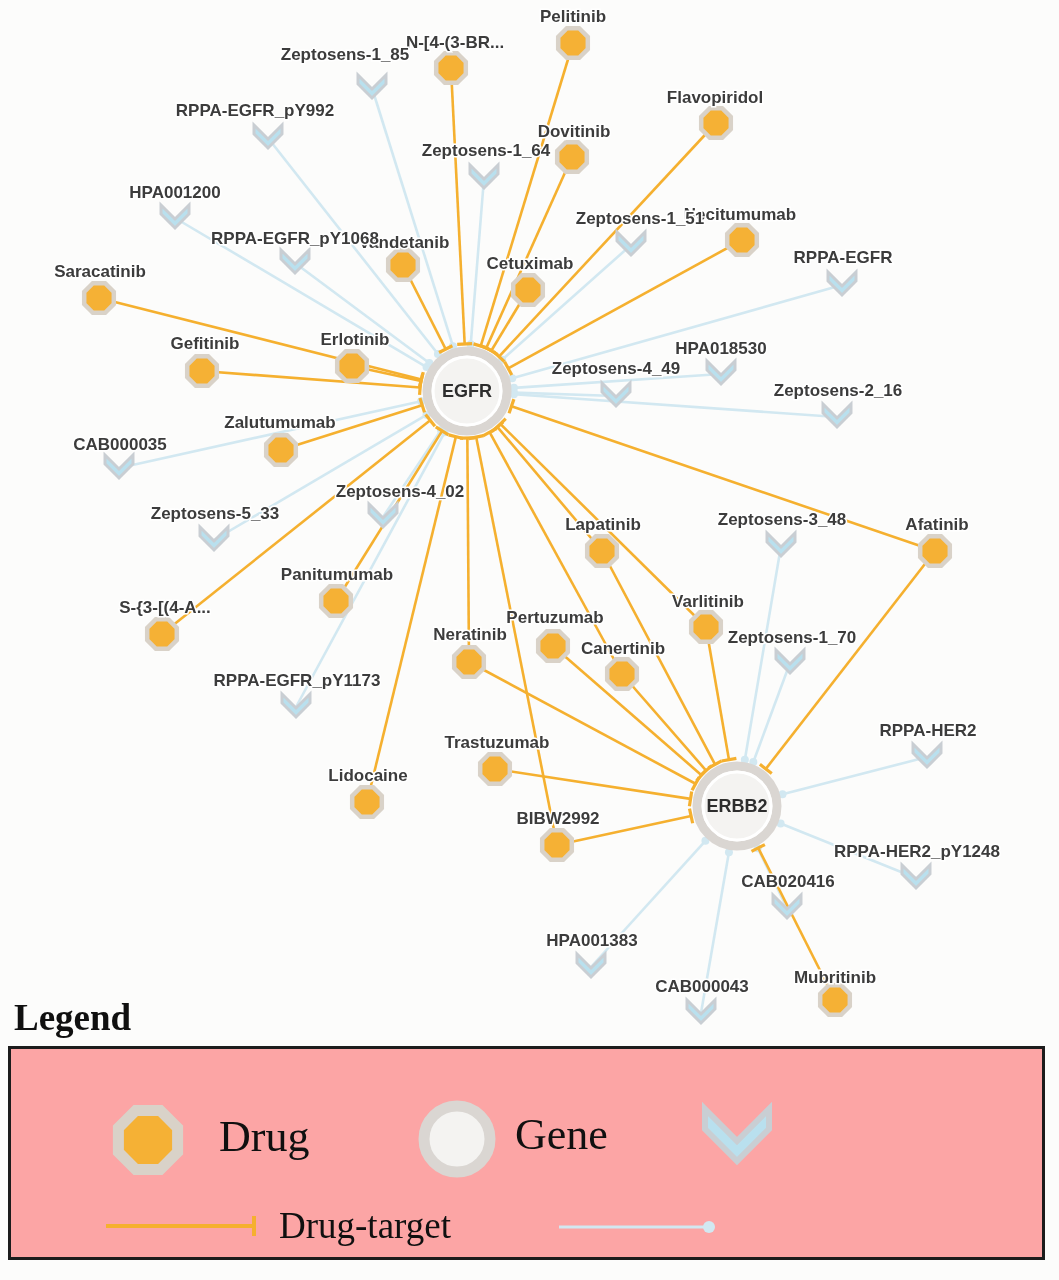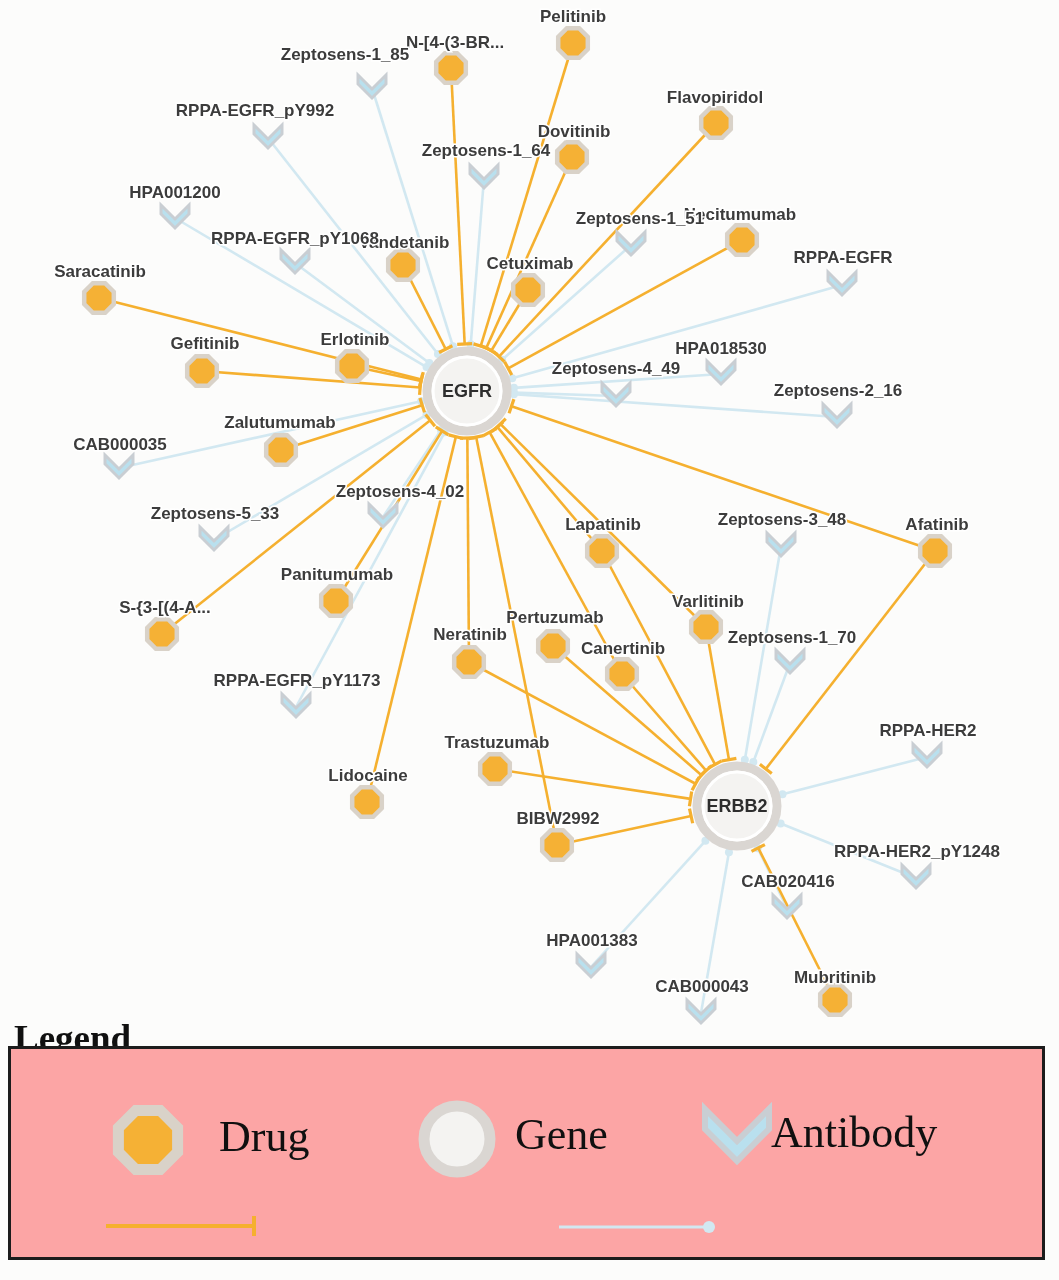--- a/index.html
+++ b/index.html
@@ -17,21 +17,21 @@
   .drug-edge{stroke:var(--drug-edge);stroke-width:2.6;fill:none;}
   .drug-tee{stroke:var(--drug-edge);stroke-width:3.2;}
   .gene-circle{fill:var(--gene-fill);stroke:var(--gene-ring);stroke-width:9;}
   .gene-inner{fill:none;stroke:#ffffff;stroke-width:3;}
   .drug-oct{fill:var(--drug-fill);stroke:var(--drug-halo);stroke-width:4.5;}
   .ab-shape{fill:var(--antibody-fill);stroke:var(--antibody-stroke);stroke-width:3;}
   .node-label{font:bold 17px "Liberation Sans",sans-serif;fill:var(--label);
     text-anchor:middle;dominant-baseline:central;paint-order:stroke;stroke:#ffffff;stroke-width:3px;}
   .gene-label{font:bold 18px "Liberation Sans",sans-serif;fill:#2d2d2d;
     text-anchor:middle;dominant-baseline:central;}
-  .legend-title{position:absolute;left:14px;top:996px;font:bold 37px "Liberation Serif",serif;color:var(--legend-text);margin-top:21px;}
+  .legend-title{position:absolute;left:14px;top:996px;font:bold 37px "Liberation Serif",serif;color:var(--legend-text);}
   .legend-box{position:absolute;left:8px;top:1046px;width:1031px;height:208px;
     border:3px solid #1c1c1c;background:#fca5a5;}
   .legend-abs{position:absolute;}
   .legend-node-label{font:400 44px "Liberation Serif",serif;color:var(--legend-text);}
   .legend-edge-label{font:400 37px "Liberation Serif",serif;color:var(--legend-text);}
 </style>
 </head>
 <body>
 
 <div class="page">
@@ -343,26 +343,26 @@
     <div class="legend-abs legend-node-label" style="left:208px;top:62px;">Drug</div>
 
     <svg class="legend-abs" style="left:398px;top:42px;" width="96" height="96" viewBox="-48 -48 96 96">
       <circle cx="0" cy="0" r="33" style="fill:var(--gene-fill);stroke:var(--gene-ring);stroke-width:11;"></circle>
     </svg>
     <div class="legend-abs legend-node-label" style="left:504px;top:60px;">Gene</div>
 
     <svg class="legend-abs" style="left:678px;top:40px;" width="96" height="96" viewBox="-48 -48 96 96">
       <path d="M -32 -28 L 0 4 L 32 -28 L 32 -8 L 0 24 L -32 -8 Z" style="fill:var(--antibody-fill);stroke:var(--antibody-stroke);stroke-width:6;"></path>
     </svg>
-    <div class="legend-abs legend-node-label" style="left:760px;top:58px;">Antibody</div>
 
     <svg class="legend-abs" style="left:93px;top:164px;" width="170" height="26" viewBox="0 0 170 26">
       <line x1="2" y1="13" x2="150" y2="13" style="stroke:var(--drug-edge);stroke-width:4;"></line>
       <line x1="150" y1="3" x2="150" y2="23" style="stroke:var(--drug-edge);stroke-width:4;"></line>
     </svg>
+    <div class="legend-abs legend-edge-label" style="left:268px;top:155px;">Drug-target</div>
 
     <svg class="legend-abs" style="left:546px;top:165px;" width="170" height="26" viewBox="0 0 170 26">
       <line x1="2" y1="13" x2="148" y2="13" style="stroke:var(--antibody-edge);stroke-width:3;"></line>
       <circle cx="152" cy="13" r="6" style="fill:var(--antibody-edge);"></circle>
     </svg>
 
   </div>
 </div>
 
 </body></html>

